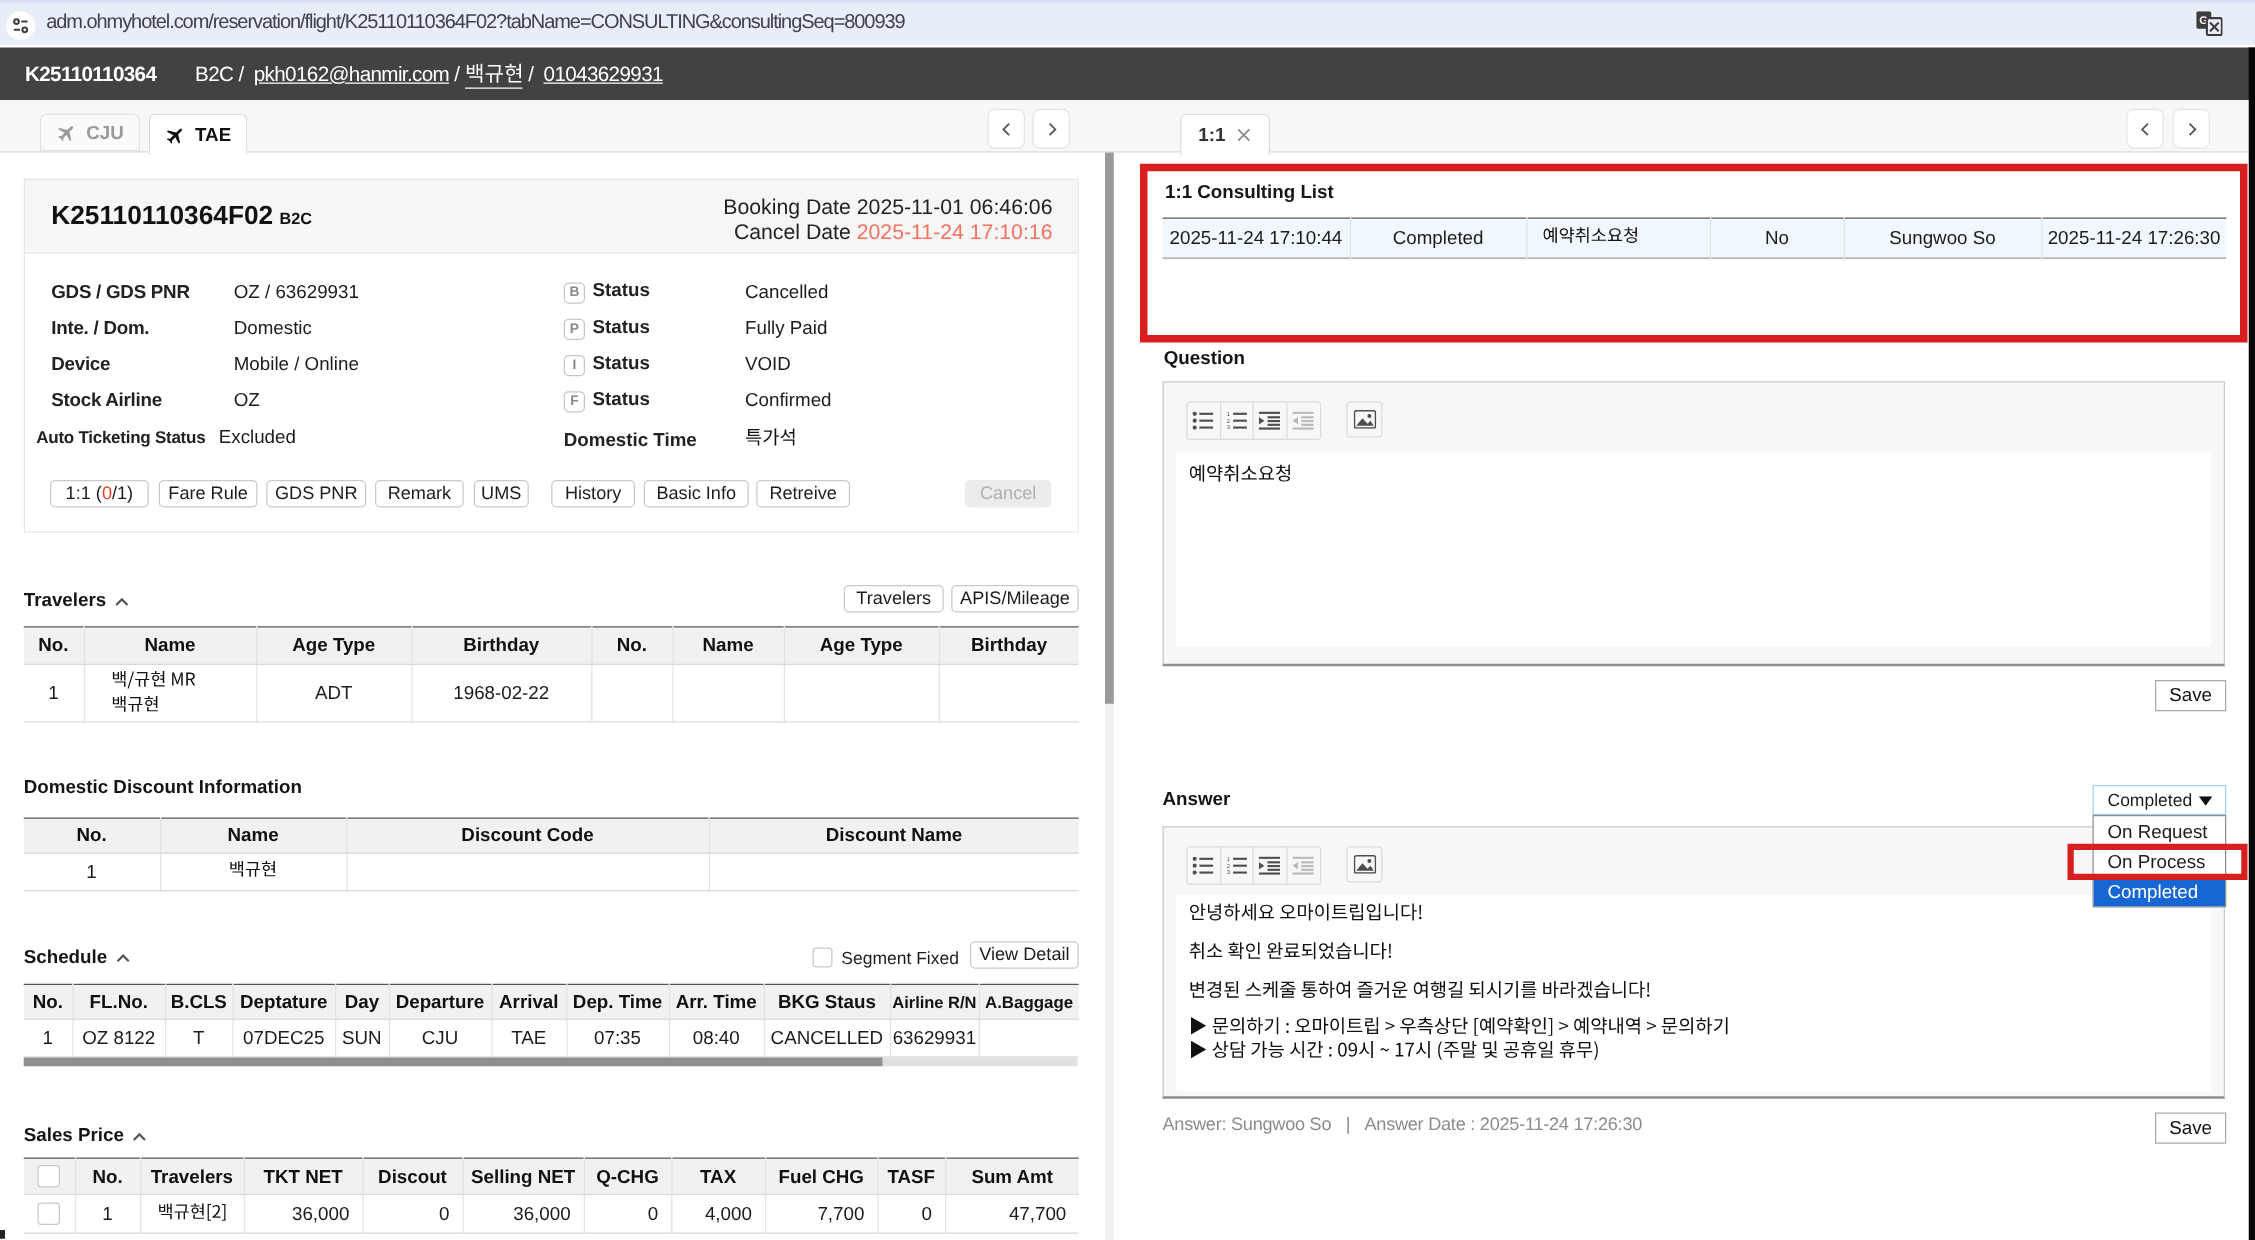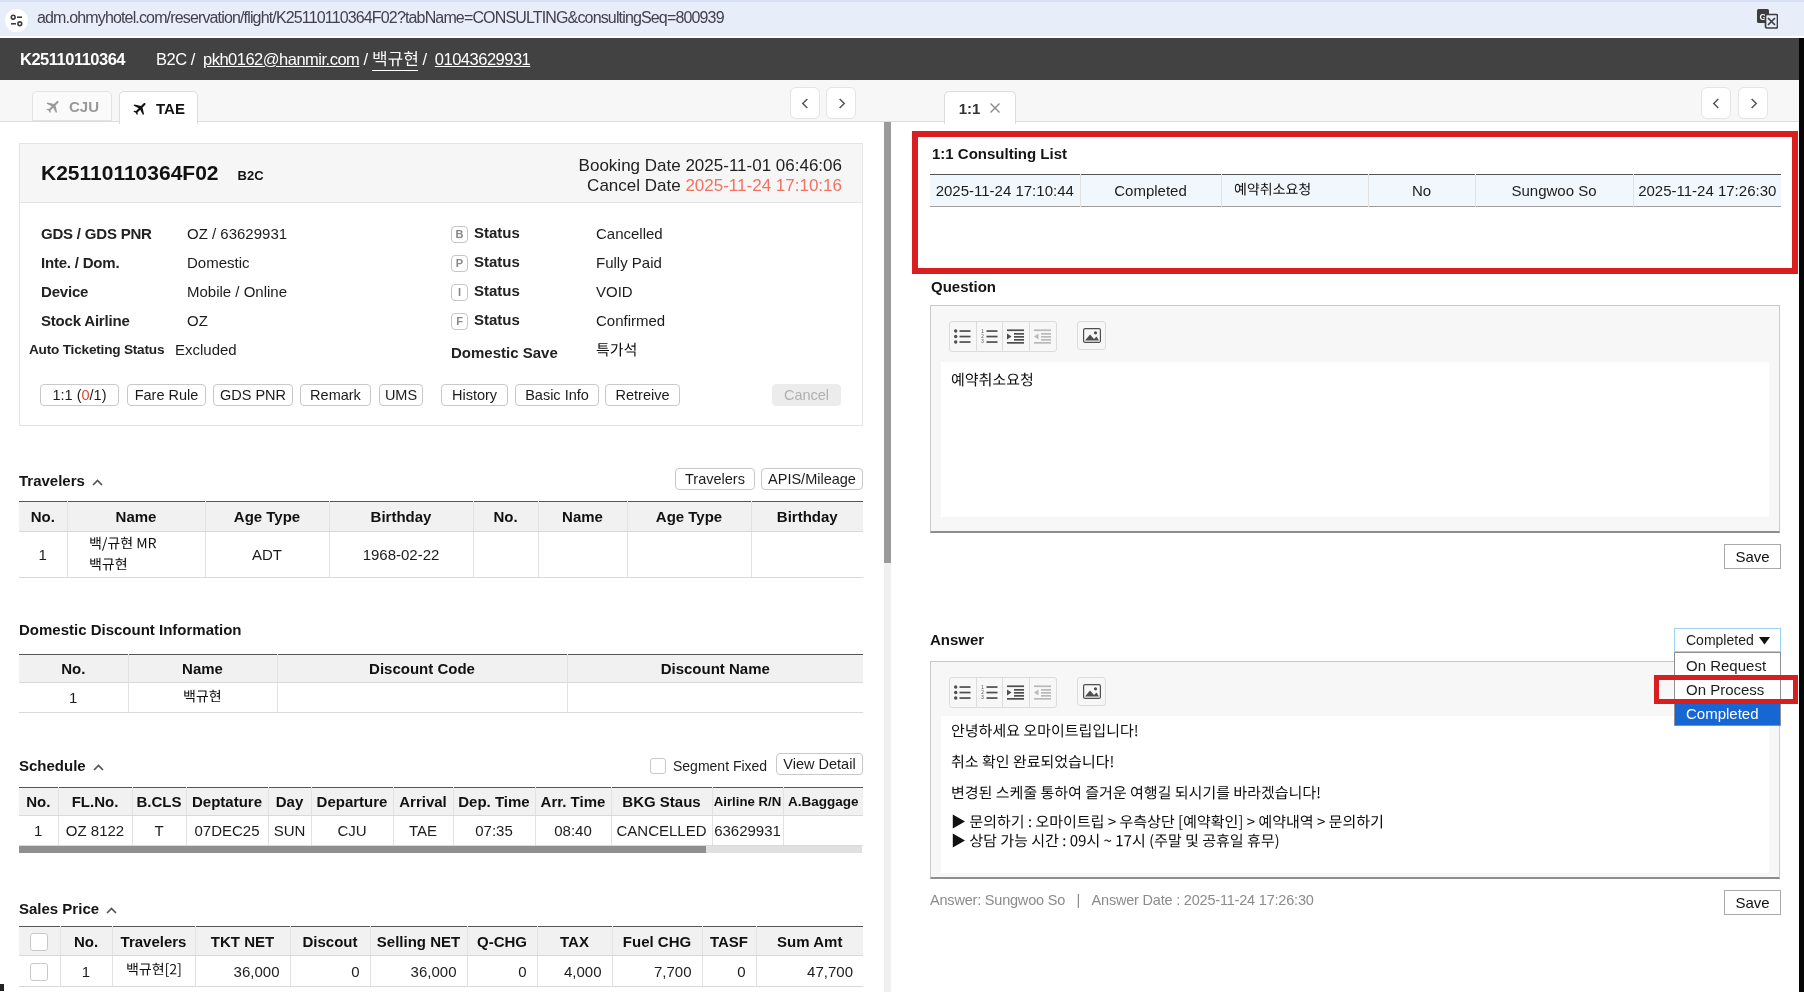--- a/index.html
+++ b/index.html
@@ -19,21 +19,21 @@
 .navbtn{position:absolute;top:87px;width:30px;height:32px;background:#fff;border:1px solid #e4e4e6;border-radius:6px;display:flex;align-items:center;justify-content:center}
 .navbtn svg{display:block}
 
 .sbtrack{left:884px;top:122px;width:7px;height:870px;background:#f0f0f0}
 .sbthumb{left:884px;top:122px;width:7px;height:441px;background:#9a9a9a}
 .blackedge{left:1799px;top:38px;width:5px;height:954px;background:#060606}
 
 .card{left:19px;top:143px;width:844px;border:1px solid #e4e4e4}
 .cardhead{height:59px;background:#f7f6f7;border-bottom:1px solid #e4e4e4;position:relative}
 .cardtitle{position:absolute;left:21px;top:17px;font-size:21px;font-weight:bold;color:#111}
-.cardtitle .b2c{font-size:13px;margin-left:19px}
+.cardtitle .b2c{font-size:13px;margin-left:5px}
 .carddates{position:absolute;right:20px;top:12px;text-align:right;font-size:17px;line-height:20px;color:#222}
 .carddates .red{color:#f4705f}
 .cardbody{background:#fff;position:relative;height:222px}
 .frow{position:absolute;height:29px;display:flex;align-items:center;font-size:15px}
 .flabel{font-weight:bold;color:#222}
 .statbox{display:inline-flex;width:17px;height:17px;border:1px solid #c6c6c6;border-radius:4px;align-items:center;justify-content:center;font-size:11px;color:#888;margin-right:6px;background:#fff}
 .btnrow{position:absolute;left:20px;top:181px;width:801px;display:flex}
 .btn{height:22px;border:1px solid #c9c9c9;border-radius:4px;background:#fff;display:inline-flex;align-items:center;justify-content:center;font-size:14.5px;color:#1c1c1c;white-space:nowrap}
 .btn.dis{background:#ececec;border-color:#ececec;color:#b0b0b0;position:absolute;right:0;top:0;width:69px}
 
@@ -157,21 +157,21 @@
       </div>
       <div class="frow" style="left:431px;top:74px;width:400px">
         <span class="flabel" style="width:145px"><span class="statbox">I</span>Status</span>
         <span>VOID</span>
       </div>
       <div class="frow" style="left:431px;top:103px;width:400px">
         <span class="flabel" style="width:145px"><span class="statbox">F</span>Status</span>
         <span>Confirmed</span>
       </div>
       <div class="frow" style="left:431px;top:135px;width:400px">
-        <span class="flabel" style="width:145px">Domestic Save</span>
+        <span class="flabel" style="width:145px">Domestic Time</span>
         <span><svg width="41.4" height="21" viewBox="0 -13.2 41.4 21" style="vertical-align:-7.8px;overflow:visible" fill="#111">
             <path d="M0.7 -5.2H13.0V-4.2H0.7ZM2.1 -2.9H11.4V1.2H10.2V-1.9H2.1ZM2.4 -7.5H11.6V-6.5H2.4ZM2.4 -12.0H11.5V-11.1H3.6V-7.0H2.4ZM3.2 -9.8H11.1V-8.8H3.2ZM23.7 -12.4H25.0V1.2H23.7ZM24.6 -6.9H27.1V-5.9H24.6ZM20.3 -10.9H21.5Q21.5 -9.0 20.9 -7.3Q20.2 -5.5 18.9 -4.0Q17.5 -2.5 15.3 -1.4L14.6 -2.4Q16.5 -3.3 17.8 -4.6Q19.0 -5.8 19.6 -7.4Q20.3 -9.0 20.3 -10.8ZM15.3 -10.9H20.9V-9.9H15.3ZM35.3 -9.6H38.5V-8.5H35.3ZM31.7 -11.7H32.8V-10.3Q32.8 -9.0 32.3 -7.9Q31.8 -6.8 31.0 -5.9Q30.2 -5.1 29.0 -4.7L28.4 -5.7Q29.4 -6.0 30.2 -6.7Q30.9 -7.4 31.3 -8.3Q31.7 -9.3 31.7 -10.3ZM32.0 -11.7H33.0V-10.2Q33.0 -9.5 33.2 -8.9Q33.5 -8.2 33.9 -7.7Q34.3 -7.1 34.9 -6.6Q35.5 -6.2 36.3 -5.9L35.6 -5.0Q34.5 -5.4 33.7 -6.2Q32.9 -7.0 32.4 -8.0Q32.0 -9.0 32.0 -10.2ZM30.5 -3.6H39.5V1.2H38.3V-2.6H30.5ZM38.3 -12.4H39.5V-4.4H38.3Z"></path>
           </svg></span>
       </div>
       <div class="btnrow">
         <div class="btn" style="position:absolute;left:0px;width:79px">1:1 (<span style="color:#e8442e">0</span>/1)</div>
         <div class="btn" style="position:absolute;left:87px;width:79px">Fare Rule</div>
         <div class="btn" style="position:absolute;left:173px;width:80px">GDS PNR</div>
         <div class="btn" style="position:absolute;left:260px;width:71px">Remark</div>
         <div class="btn" style="position:absolute;left:339px;width:44px">UMS</div>

